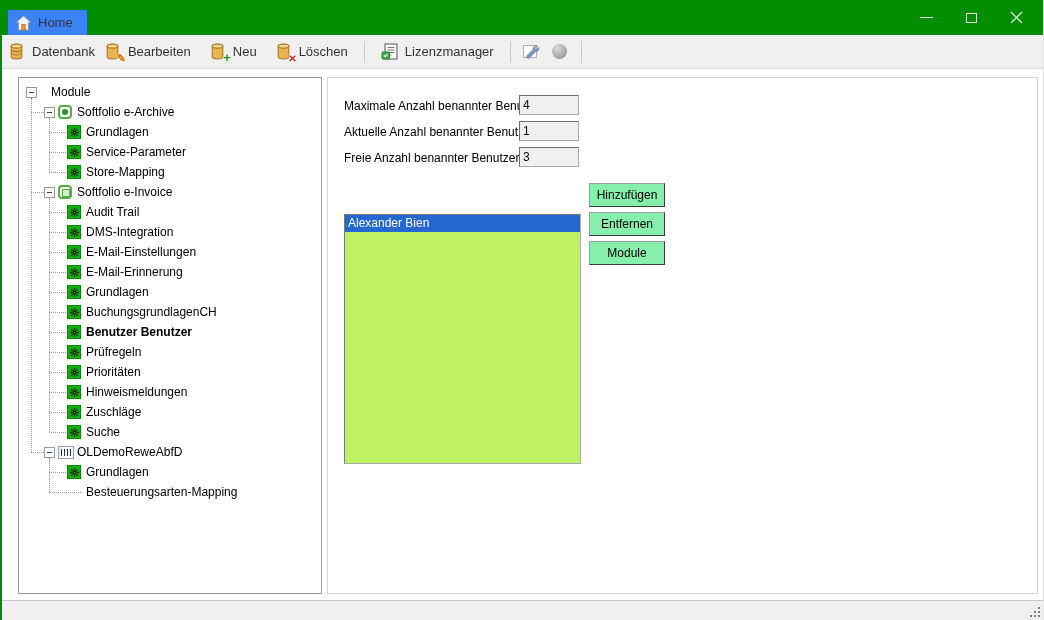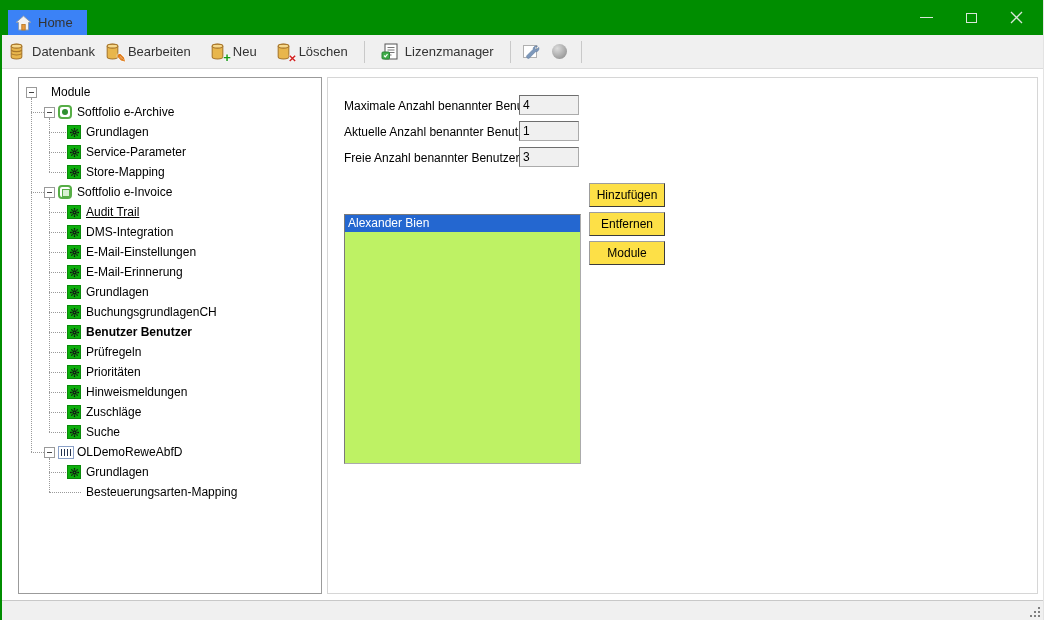--- a/index.html
+++ b/index.html
@@ -63,21 +63,21 @@
       background:repeating-linear-gradient(90deg,#24324f 0 1px,transparent 1px 3px); }
   
   .fl{ position:absolute; left:16px; font-size:12px; color:#000; white-space:nowrap; }
   .fv{ position:absolute; left:191px; width:60px; height:20px; background:#f0f0f0;
        border:1px solid; border-color:#6e6e6e #ababab #ababab #6e6e6e; font-size:12px; padding:0 3px;
        font-family:"Liberation Sans",sans-serif; color:#000; }
   .list-box{ position:absolute; left:16px; top:104px; width:237px; height:250px; background:#bef264;
        border:1px solid; border-color:#7a7a7a #ababab #ababab #7a7a7a; overflow:hidden;margin-top:32px; }
   .list-item{ height:17px; font-size:12px; padding:1px 3px; white-space:nowrap; }
   .list-item.selected{ background:var(--selblue,#2467D0); color:#fff; }
-  .side-btn{ position:absolute; left:261px; width:76px; height:24px; background:#fde047; font-size:12px;
+  .side-btn{ position:absolute; left:261px; width:76px; height:24px; background:#86efac; font-size:12px;
        font-family:"Liberation Sans",sans-serif; color:#000;
        border:1px solid; border-color:#9d9d9d #3c3c3c #3c3c3c #9d9d9d; }
   
   .statusbar{ position:absolute; left:0; right:0; bottom:0; height:20px; background:#f0f0f0; border-top:1px solid #c8c8c8; }
   .grip{ position:absolute; right:3px; bottom:3px; width:2px; height:2px; background:#7e7e7e;
     box-shadow:-4px 0 #7e7e7e,-8px 0 #7e7e7e,0 -4px #7e7e7e,-4px -4px #7e7e7e,0 -8px #7e7e7e; }
 </style>
 </head>
 <body>
 
@@ -242,21 +242,21 @@
           <div class="trow" style="top: 124px;">
             <div class="gear-ico" style="left: 48px;">
               <svg width="9" height="9" viewBox="0 0 10 10">
                 <g stroke="#151515" stroke-width="1.4">
                   <path d="M5 0v2M5 8v2M0 5h2M8 5h2M1.5 1.5l1.4 1.4M7.1 7.1l1.4 1.4M8.5 1.5L7.1 2.9M2.9 7.1L1.5 8.5"></path>
                 </g>
                 <circle cx="5" cy="5" r="2.4" fill="#151515"></circle>
                 <circle cx="5" cy="5" r="0.9" fill="#0CB00C"></circle>
               </svg>
             </div>
-            <div class="tlabel" style="left: 67px; text-decoration: underline;">Audit Trail</div>
+            <div class="tlabel" style="left: 67px;">Audit Trail</div>
           </div>
           <div class="guide h" style="left: 30px; top: 154px; width: 17px;"></div>
           <div class="trow" style="top: 144px;">
             <div class="gear-ico" style="left: 48px;">
               <svg width="9" height="9" viewBox="0 0 10 10">
                 <g stroke="#151515" stroke-width="1.4">
                   <path d="M5 0v2M5 8v2M0 5h2M8 5h2M1.5 1.5l1.4 1.4M7.1 7.1l1.4 1.4M8.5 1.5L7.1 2.9M2.9 7.1L1.5 8.5"></path>
                 </g>
                 <circle cx="5" cy="5" r="2.4" fill="#151515"></circle>
                 <circle cx="5" cy="5" r="0.9" fill="#0CB00C"></circle>

